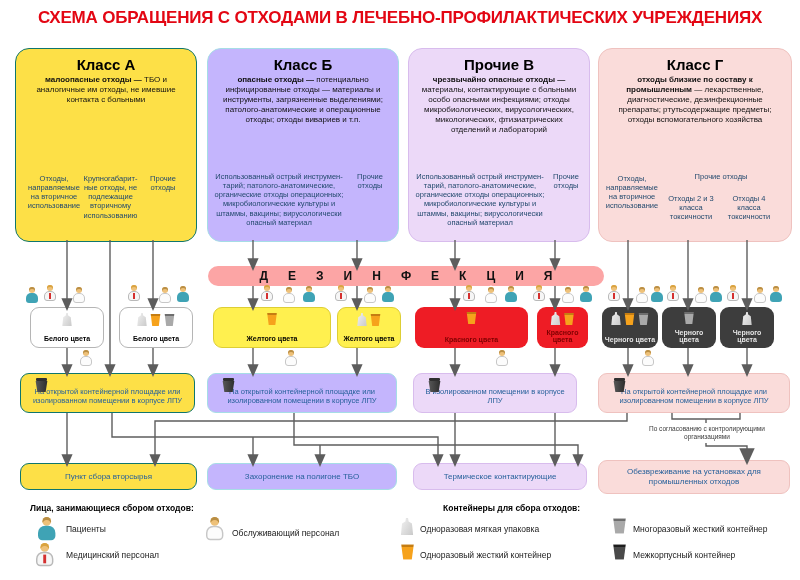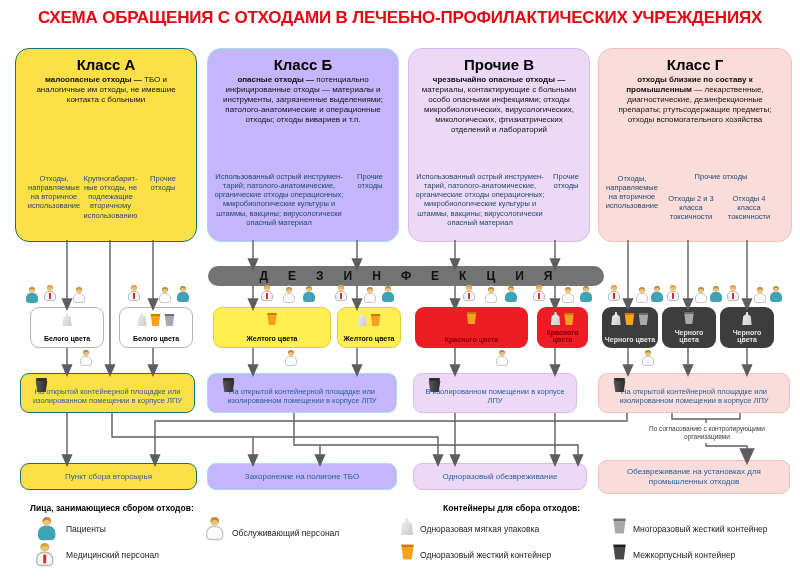--- a/index.html
+++ b/index.html
@@ -6,21 +6,21 @@
   #c{position:relative;width:800px;height:580px;background:#fff;overflow:hidden;
      font-family:"Liberation Sans",sans-serif;}
   .title{position:absolute;left:0;top:8px;width:800px;text-align:center;
      font-size:17px;font-weight:bold;letter-spacing:-0.2px;}
   
   .cls{position:absolute;height:192px;border-radius:14px;border:1px solid rgba(0,0,0,0.10);}
   .cls-t{margin-top:7px;text-align:center;font-size:15px;font-weight:bold;color:#000;}
   .cls-d{margin-top:2px;padding:0 9px;text-align:center;font-size:8px;line-height:1.25;color:#111;}
   .sub{position:absolute;font-size:7.5px;line-height:1.22;text-align:center;color:#234a6e;}
   
-  .dez{position:absolute;left:208px;top:266px;width:396px;height:20px;background:#737373;
+  .dez{position:absolute;left:208px;top:266px;width:396px;height:20px;background:#fca5a5;
      border-radius:10px;display:flex;align-items:center;justify-content:center;
      font-size:12px;font-weight:bold;color:#111;letter-spacing:20px;padding-left:20px;box-sizing:border-box;}
   
   .cbox{position:absolute;top:307px;height:41px;border-radius:9px;box-sizing:border-box;
      display:flex;flex-direction:column;align-items:center;justify-content:space-between;padding:5px 2px 4px;}
   .cbox .lbl{font-size:7px;font-weight:bold;text-align:center;line-height:1.1;}
   .white{background:#ffffff;border:1px solid #b5b5b5;color:#000;}
   .yellow{background:#fff04f;border:1px solid #ddce35;color:#000;}
   .red{background:#ee1c25;color:#7d0000;}
   .black{background:#3d3d3d;color:#e5e5e5;}
@@ -181,21 +181,21 @@
   </div>
   <div class="stor bgG" style="left:598px;width:192px">
     <i class="bin" style="left:14px;top:4px"></i>
     <span>На открытой контейнерной площадке или изолированном помещении в корпусе ЛПУ</span>
   </div>
 
   <div class="note" style="left:638px;top:425px;width:138px">По согласованию с контролирующими  организациями</div>
 
   <div class="fin bgA" style="left:20px;width:177px">Пункт сбора вторсырья</div>
   <div class="fin bgB" style="left:207px;width:190px">Захоронение на полигоне ТБО</div>
-  <div class="fin bgV" style="left:413px;width:174px">Одноразовый обезвреживание</div>
+  <div class="fin bgV" style="left:413px;width:174px">Термическое контактирующие</div>
   <div class="fin bgG" style="left:598px;top:460px;width:192px;height:34px">Обезвреживание на установках для промышленных отходов</div>
 
   <svg class="wires" width="800" height="580" viewBox="0 0 800 580">
     <defs>
       <marker id="ar" viewBox="0 0 9 8" refX="0.5" refY="4" markerWidth="9" markerHeight="8" orient="auto">
         <path d="M0,0 V8 L9,4 z" fill="#5d5d5d"></path>
       </marker>
       <marker id="arb" viewBox="0 0 12 11" refX="0.5" refY="5.5" markerWidth="12" markerHeight="11" orient="auto">
         <path d="M0,0 V11 L12,5.5 z" fill="#5d5d5d"></path>
       </marker>

